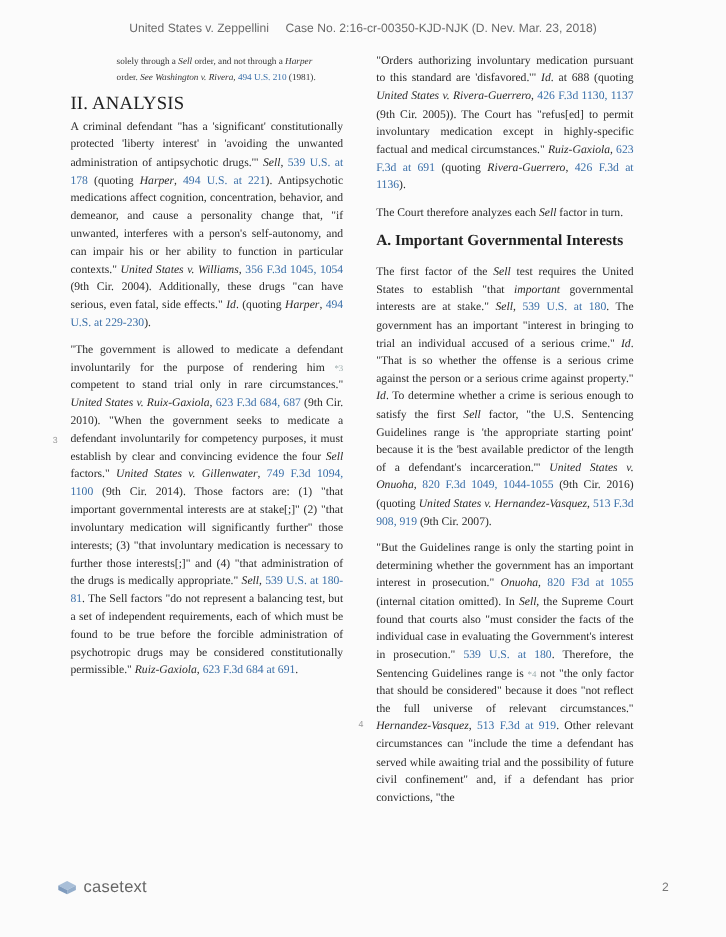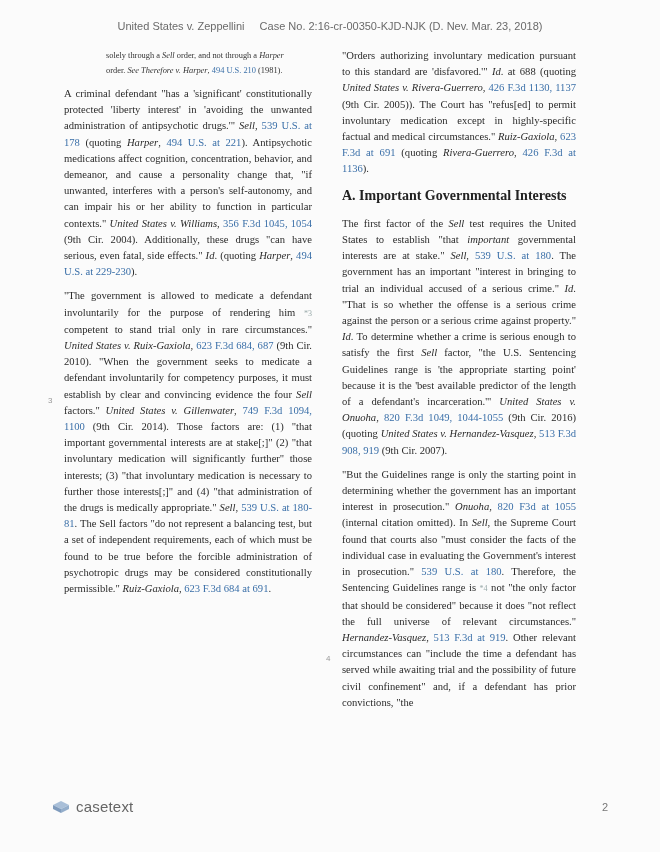--- a/index.html
+++ b/index.html
@@ -27,33 +27,35 @@
 </style>
 </head>
 <body>
 
 <div class="header">
   <span>United States v. Zeppellini</span>
   <span class="case">Case No. 2:16-cr-00350-KJD-NJK (D. Nev. Mar. 23, 2018)</span>
 </div>
 
 <div class="col col-left">
-  <div class="note"><span>solely through a </span><i>Sell</i><span> order, and not through a </span><i>Harper</i><span> order. </span><i>See Therefore v. Harper</i><span>, </span><a>494 U.S. 210</a><span> (1981).</span></div>
+  <div class="note"><span>solely through a </span><i>Sell</i><span> order, and not through a </span><i>Harper</i><span> order. </span><i>See Washington v. Rivera</i><span>, </span><a>494 U.S. 210</a><span> (1981).</span></div>
 
+  <h2>II. ANALYSIS</h2>
 
   <p><span>A criminal defendant "has a 'significant' constitutionally protected 'liberty interest' in 'avoiding the unwanted administration of antipsychotic drugs.'" </span><i>Sell</i><span>, </span><a>539 U.S. at 178</a><span> (quoting </span><i>Harper</i><span>, </span><a>494 U.S. at 221</a><span>). Antipsychotic medications affect cognition, concentration, behavior, and demeanor, and cause a personality change that, "if unwanted, interferes with a person's self-autonomy, and can impair his or her ability to function in particular contexts." </span><i>United States v. Williams</i><span>, </span><a>356 F.3d 1045, 1054</a><span> (9th Cir. 2004). Additionally, these drugs "can have serious, even fatal, side effects." </span><i>Id</i><span>. (quoting </span><i>Harper</i><span>, </span><a>494 U.S. at 229-230</a><span>).</span></p>
 
   <p><span>"The government is allowed to medicate a defendant involuntarily for the purpose of rendering him </span><span class="star">*3</span><span> competent to stand trial only in rare circumstances." </span><i>United States v. Ruix-Gaxiola</i><span>, </span><a>623 F.3d 684, 687</a><span> (9th Cir. 2010). "When the government seeks to medicate a defendant involuntarily for competency purposes, it must establish by clear and convincing evidence the four </span><i>Sell</i><span> factors." </span><i>United States v. Gillenwater</i><span>, </span><a>749 F.3d 1094, 1100</a><span> (9th Cir. 2014). Those factors are: (1) "that important governmental interests are at stake[;]" (2) "that involuntary medication will significantly further" those interests; (3) "that involuntary medication is necessary to further those interests[;]" and (4) "that administration of the drugs is medically appropriate." </span><i>Sell</i><span>, </span><a>539 U.S. at 180-81</a><span>. The Sell factors "do not represent a balancing test, but a set of independent requirements, each of which must be found to be true before the forcible administration of psychotropic drugs may be considered constitutionally permissible." </span><i>Ruiz-Gaxiola</i><span>, </span><a>623 F.3d 684 at 691</a><span>.</span></p>
 </div>
 
 <div class="margin-num" style="left:48px; top:396px;">3</div>
 
 <div class="col col-right">
   <p><span>"Orders authorizing involuntary medication pursuant to this standard are 'disfavored.'" </span><i>Id</i><span>. at 688 (quoting </span><i>United States v. Rivera-Guerrero</i><span>, </span><a>426 F.3d 1130, 1137</a><span> (9th Cir. 2005)). The Court has "refus[ed] to permit involuntary medication except in highly-specific factual and medical circumstances." </span><i>Ruiz-Gaxiola</i><span>, </span><a>623 F.3d at 691</a><span> (quoting </span><i>Rivera-Guerrero</i><span>, </span><a>426 F.3d at 1136</a><span>).</span></p>
 
+  <p><span>The Court therefore analyzes each </span><i>Sell</i><span> factor in turn.</span></p>
 
   <h3>A. Important Governmental Interests</h3>
 
   <p><span>The first factor of the </span><i>Sell</i><span> test requires the United States to establish "that </span><i>important</i><span> governmental interests are at stake." </span><i>Sell</i><span>, </span><a>539 U.S. at 180</a><span>. The government has an important "interest in bringing to trial an individual accused of a serious crime." </span><i>Id</i><span>. "That is so whether the offense is a serious crime against the person or a serious crime against property." </span><i>Id</i><span>. To determine whether a crime is serious enough to satisfy the first </span><i>Sell</i><span> factor, "the U.S. Sentencing Guidelines range is 'the appropriate starting point' because it is the 'best available predictor of the length of a defendant's incarceration.'" </span><i>United States v. Onuoha</i><span>, </span><a>820 F.3d 1049, 1044-1055</a><span> (9th Cir. 2016) (quoting </span><i>United States v. Hernandez-Vasquez</i><span>, </span><a>513 F.3d 908, 919</a><span> (9th Cir. 2007).</span></p>
 
   <p><span>"But the Guidelines range is only the starting point in determining whether the government has an important interest in prosecution." </span><i>Onuoha</i><span>, </span><a>820 F3d at 1055</a><span> (internal citation omitted). In </span><i>Sell</i><span>, the Supreme Court found that courts also "must consider the facts of the individual case in evaluating the Government's interest in prosecution." </span><a>539 U.S. at 180</a><span>. Therefore, the Sentencing Guidelines range is </span><span class="star">*4</span><span> not "the only factor that should be considered" because it does "not reflect the full universe of relevant circumstances." </span><i>Hernandez-Vasquez</i><span>, </span><a>513 F.3d at 919</a><span>. Other relevant circumstances can "include the time a defendant has served while awaiting trial and the possibility of future civil confinement" and, if a defendant has prior convictions, "the</span></p>
 </div>
 
 <div class="margin-num" style="left:326px; top:654px;">4</div>
 

